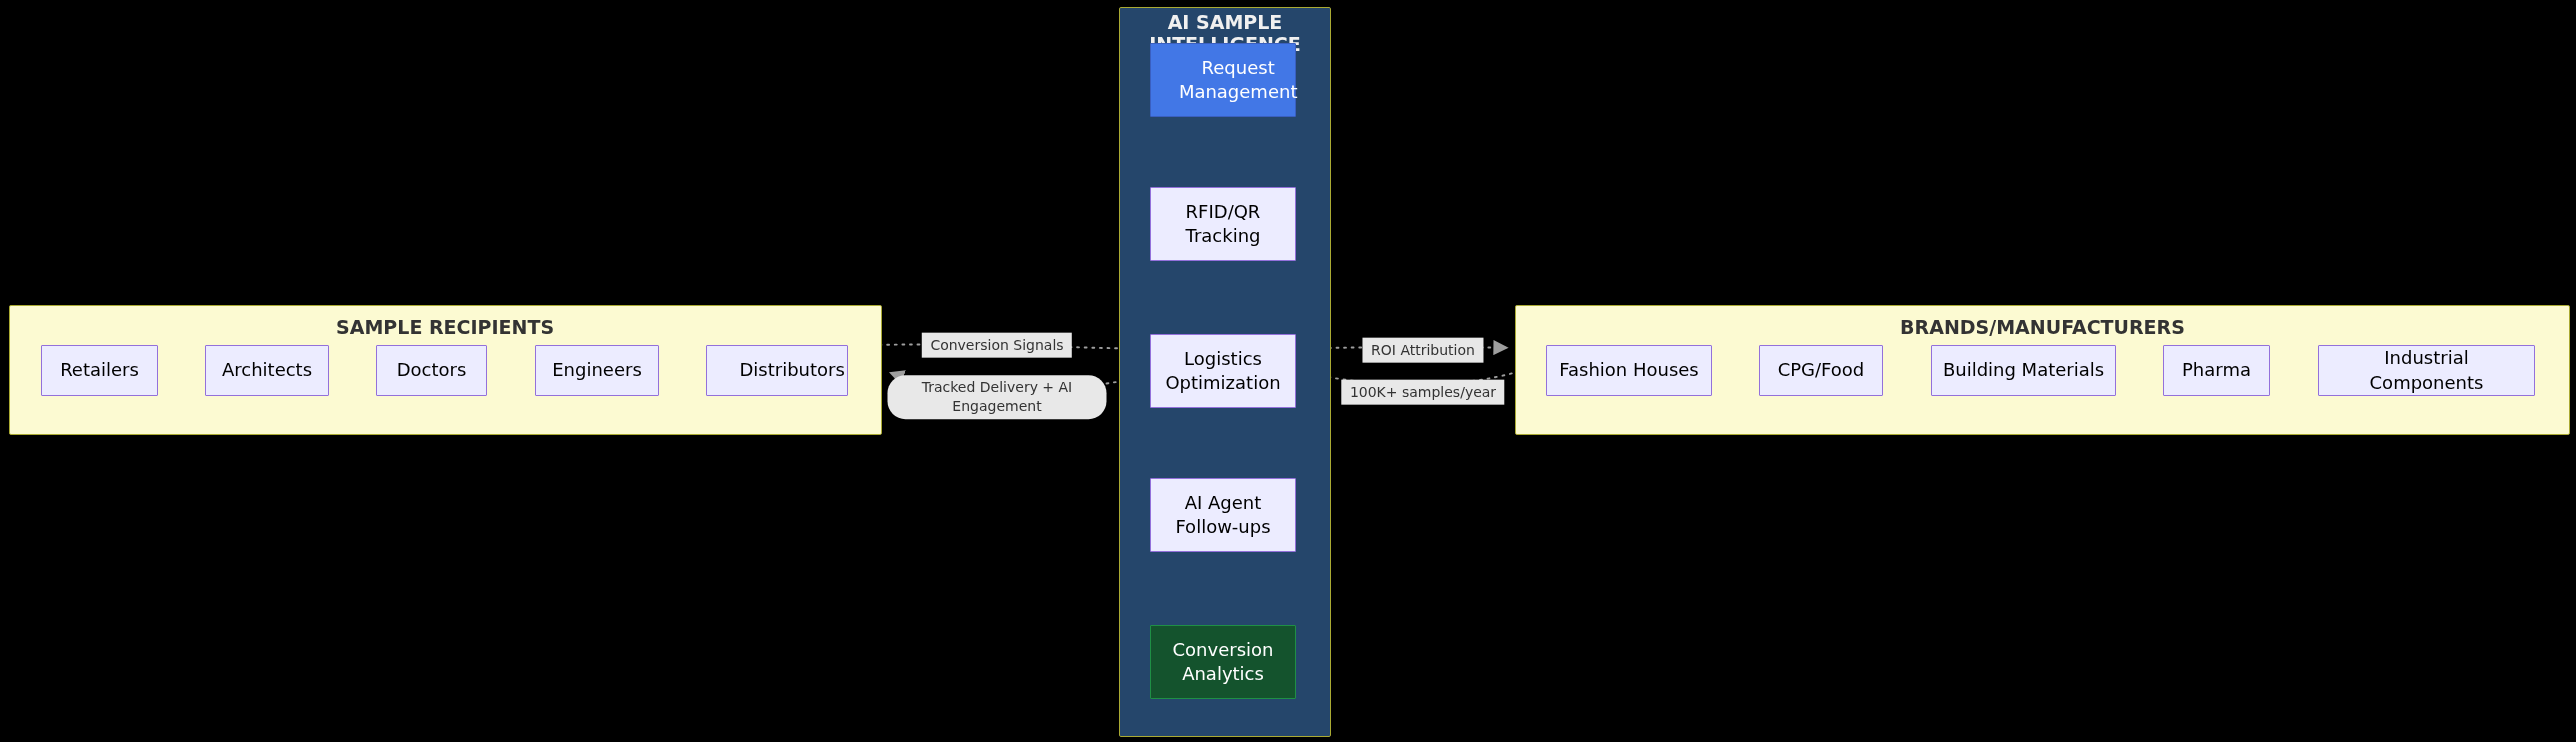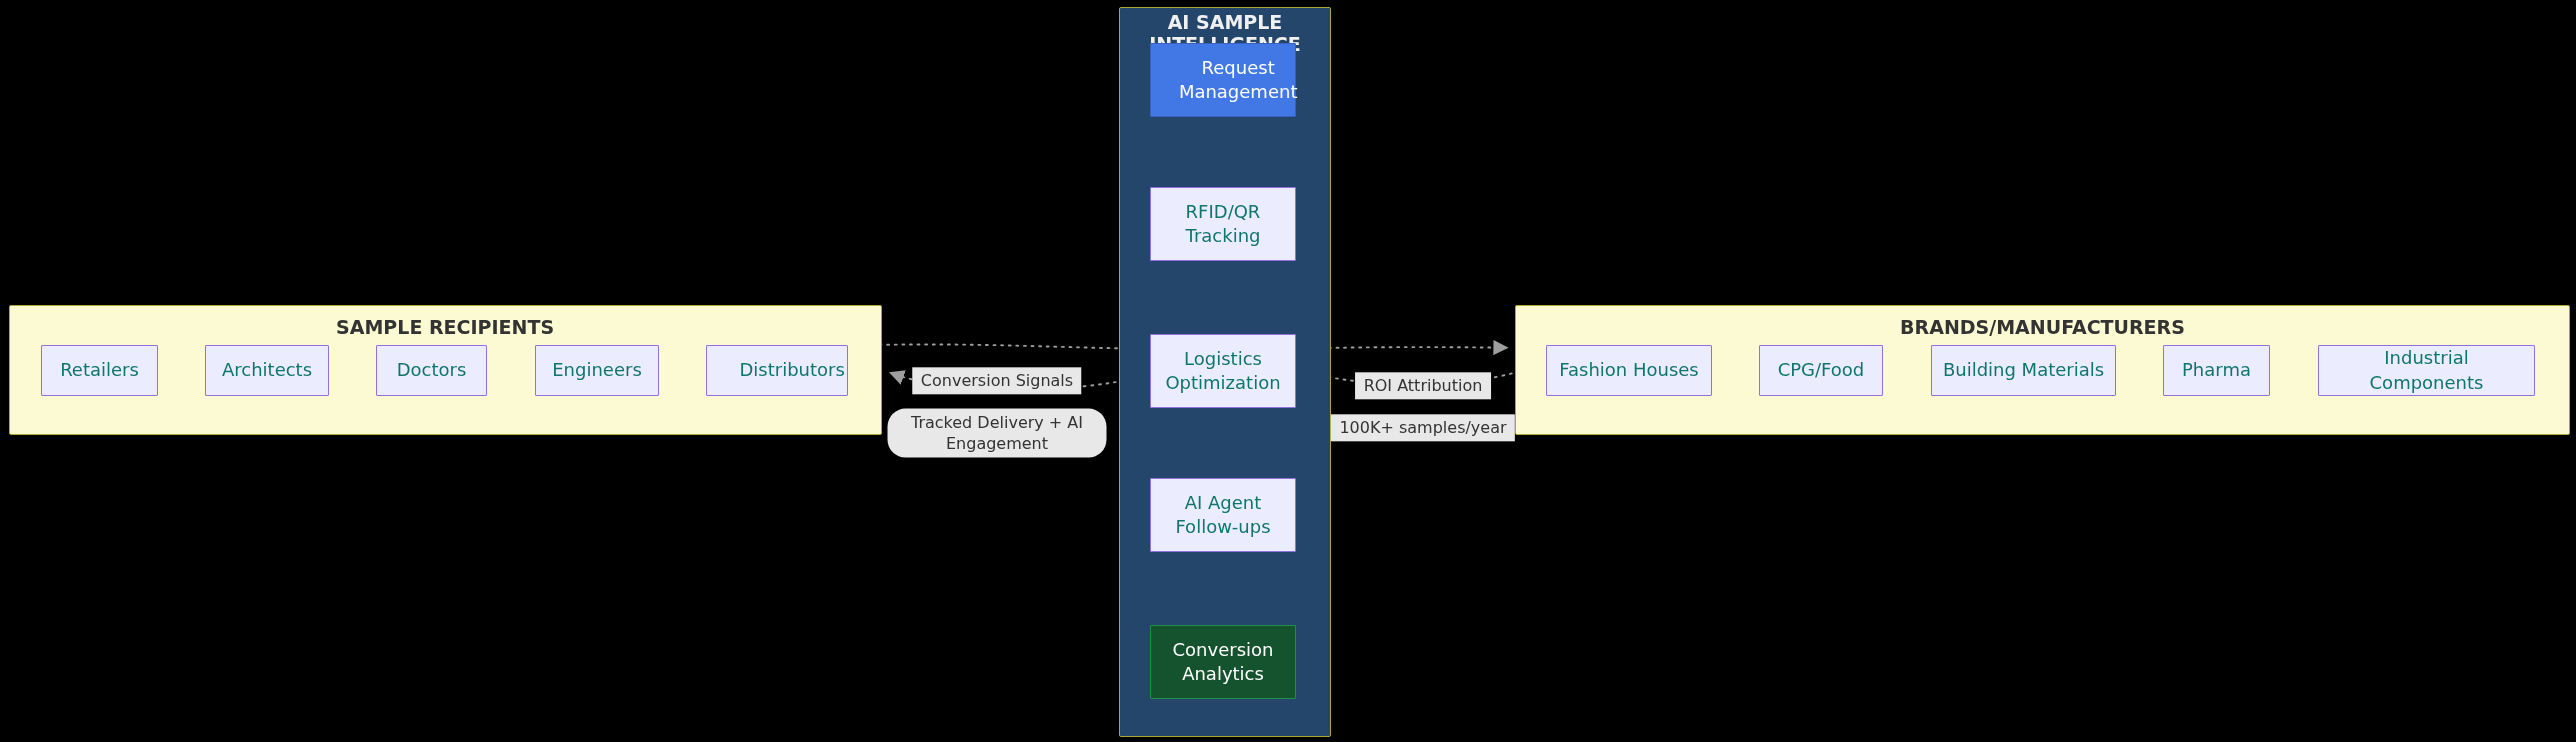--- a/index.html
+++ b/index.html
@@ -46,21 +46,21 @@
     top: 4.8px;
     padding: 0 5.7px;
     width: calc(100% - 11.4px);
     line-height: 1.15;
   }
   .node {
     position: absolute;
     background: #ECECFF;
     border: 1.4px solid #9370DB;
     border-radius: 1px;
-    color: #0f766e;
+    color: #000000;
     font-size: 18px;
     line-height: 1.35;
     display: flex;
     align-items: center;
     justify-content: center;
     text-align: center;
     padding: 1.9px 5.7px;
     box-sizing: border-box;
     z-index: 3;
   }
@@ -72,27 +72,26 @@
   .node-green {
     background: #14532d;
     border-color: #1F8F45;
     color: #FFFFFF;
   }
   .edge-label {
     position: absolute;
     transform: translate(-50%, -50%);
     background: #E8E8E8;
     color: #333333;
-    font-size: 16px;
+    font-size: 14px;
     line-height: 1.35;
     padding: 2.9px 8.6px;
     text-align: center;
     z-index: 5;
     box-sizing: border-box;
-    margin-top: 36px;
   }
   .label-tracked {
     width: 219px;
   }
 </style>
 </head>
 <body>
 
 <div class="canvas">
 

